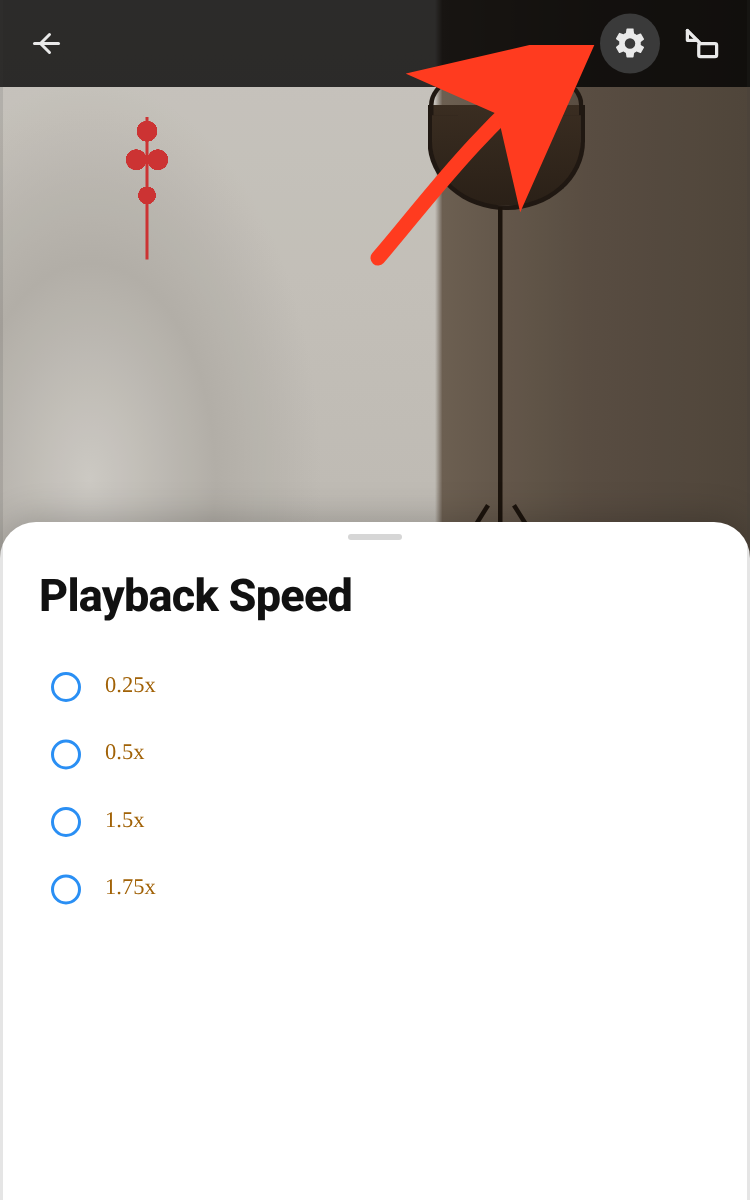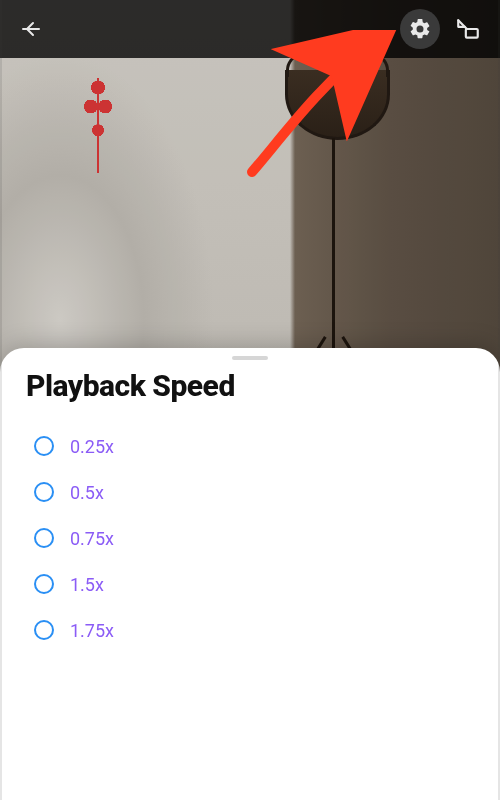--- a/index.html
+++ b/index.html
@@ -89,21 +89,21 @@
     }
 
     
     .sheet {
       position: absolute;
       left: 0; right: 0; bottom: 0;
       top: 348px;
       background: #fff;
       border-radius: 24px 24px 0 0;
       box-shadow: 0 -2px 24px rgba(0,0,0,0.22);
-      padding: 6px 0 0 0;
+      padding: 18px 0 0 0;
     }
     .sheet-handle{
       position:absolute; top:8px; left:50%; transform:translateX(-50%);
       width:36px; height:4px; border-radius:2px; background:#d6d6d6;
     }
     .sheet h1 {
       font-size: 30px;
       font-weight: 800;
       color: #111;
       letter-spacing: -0.5px;
@@ -126,23 +126,24 @@
       position: relative;
       flex-shrink: 0;
     }
     .radio.selected::after{
       content:"";
       position:absolute; top:3px; left:3px;
       width:10px; height:10px; border-radius:50%;
       background:#2a8ff4;
     }
     .option-label {
-      font-size: 18px;
-      color: #8b5cf6;
+      font-size: 15px;
+      color: #a16207;
       font-weight: 400;
+      font-family: Liberation Serif, serif;
     }
 
     
     .page-border-left, .page-border-right{
       position:absolute; top:0; bottom:0; width:2px; background:#3a3a3a22;
     }
     .page-border-left{ left:0; } .page-border-right{ right:0; }
   </style>
 </head>
 <body>
@@ -193,24 +194,20 @@
         <div class="option-row">
           <span class="radio"></span>
           <span class="option-label">0.25x</span>
         </div>
         <div class="option-row">
           <span class="radio"></span>
           <span class="option-label">0.5x</span>
         </div>
         <div class="option-row">
           <span class="radio"></span>
-          <span class="option-label">0.75x</span>
-        </div>
-        <div class="option-row">
-          <span class="radio"></span>
           <span class="option-label">1.5x</span>
         </div>
         <div class="option-row">
           <span class="radio"></span>
           <span class="option-label">1.75x</span>
         </div>
       </div>
   </div>
 
   <div class="page-border-left"></div>

